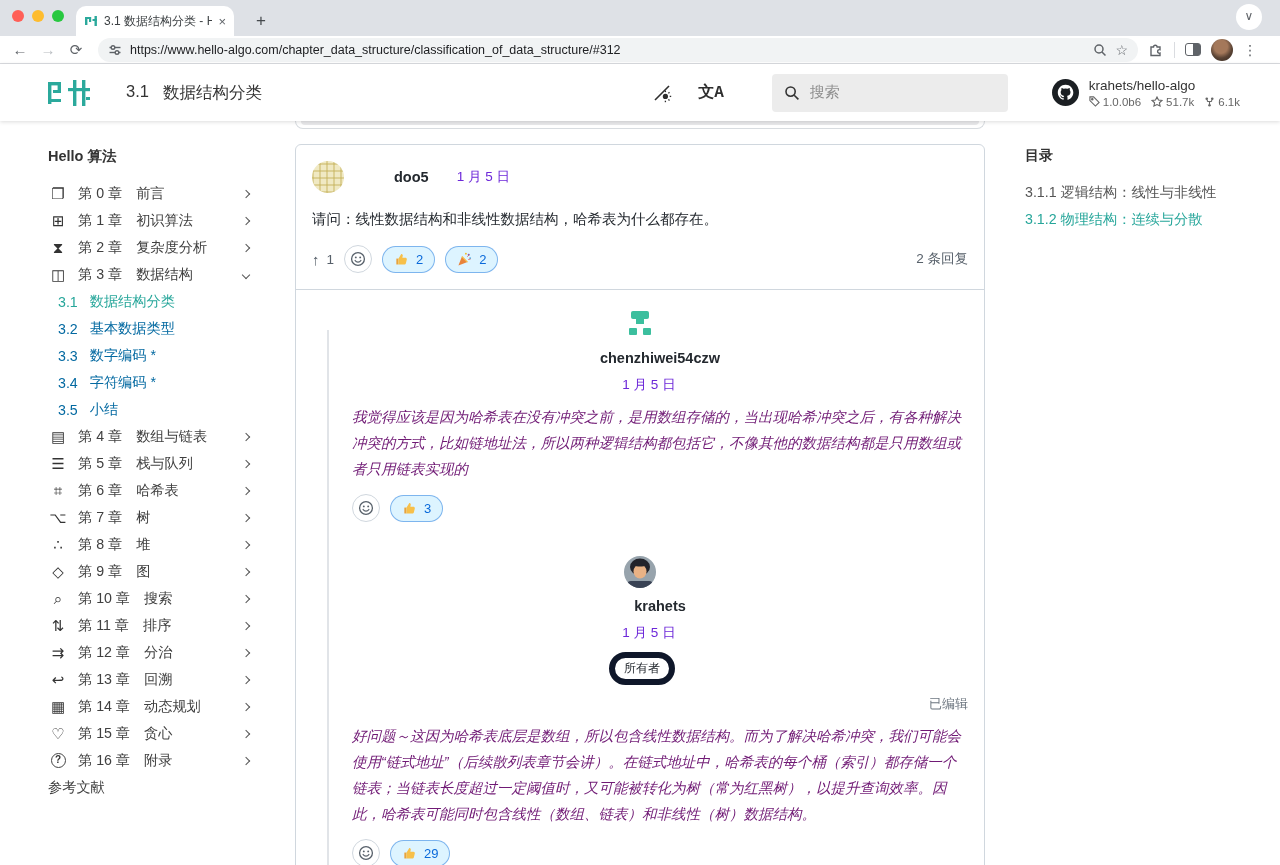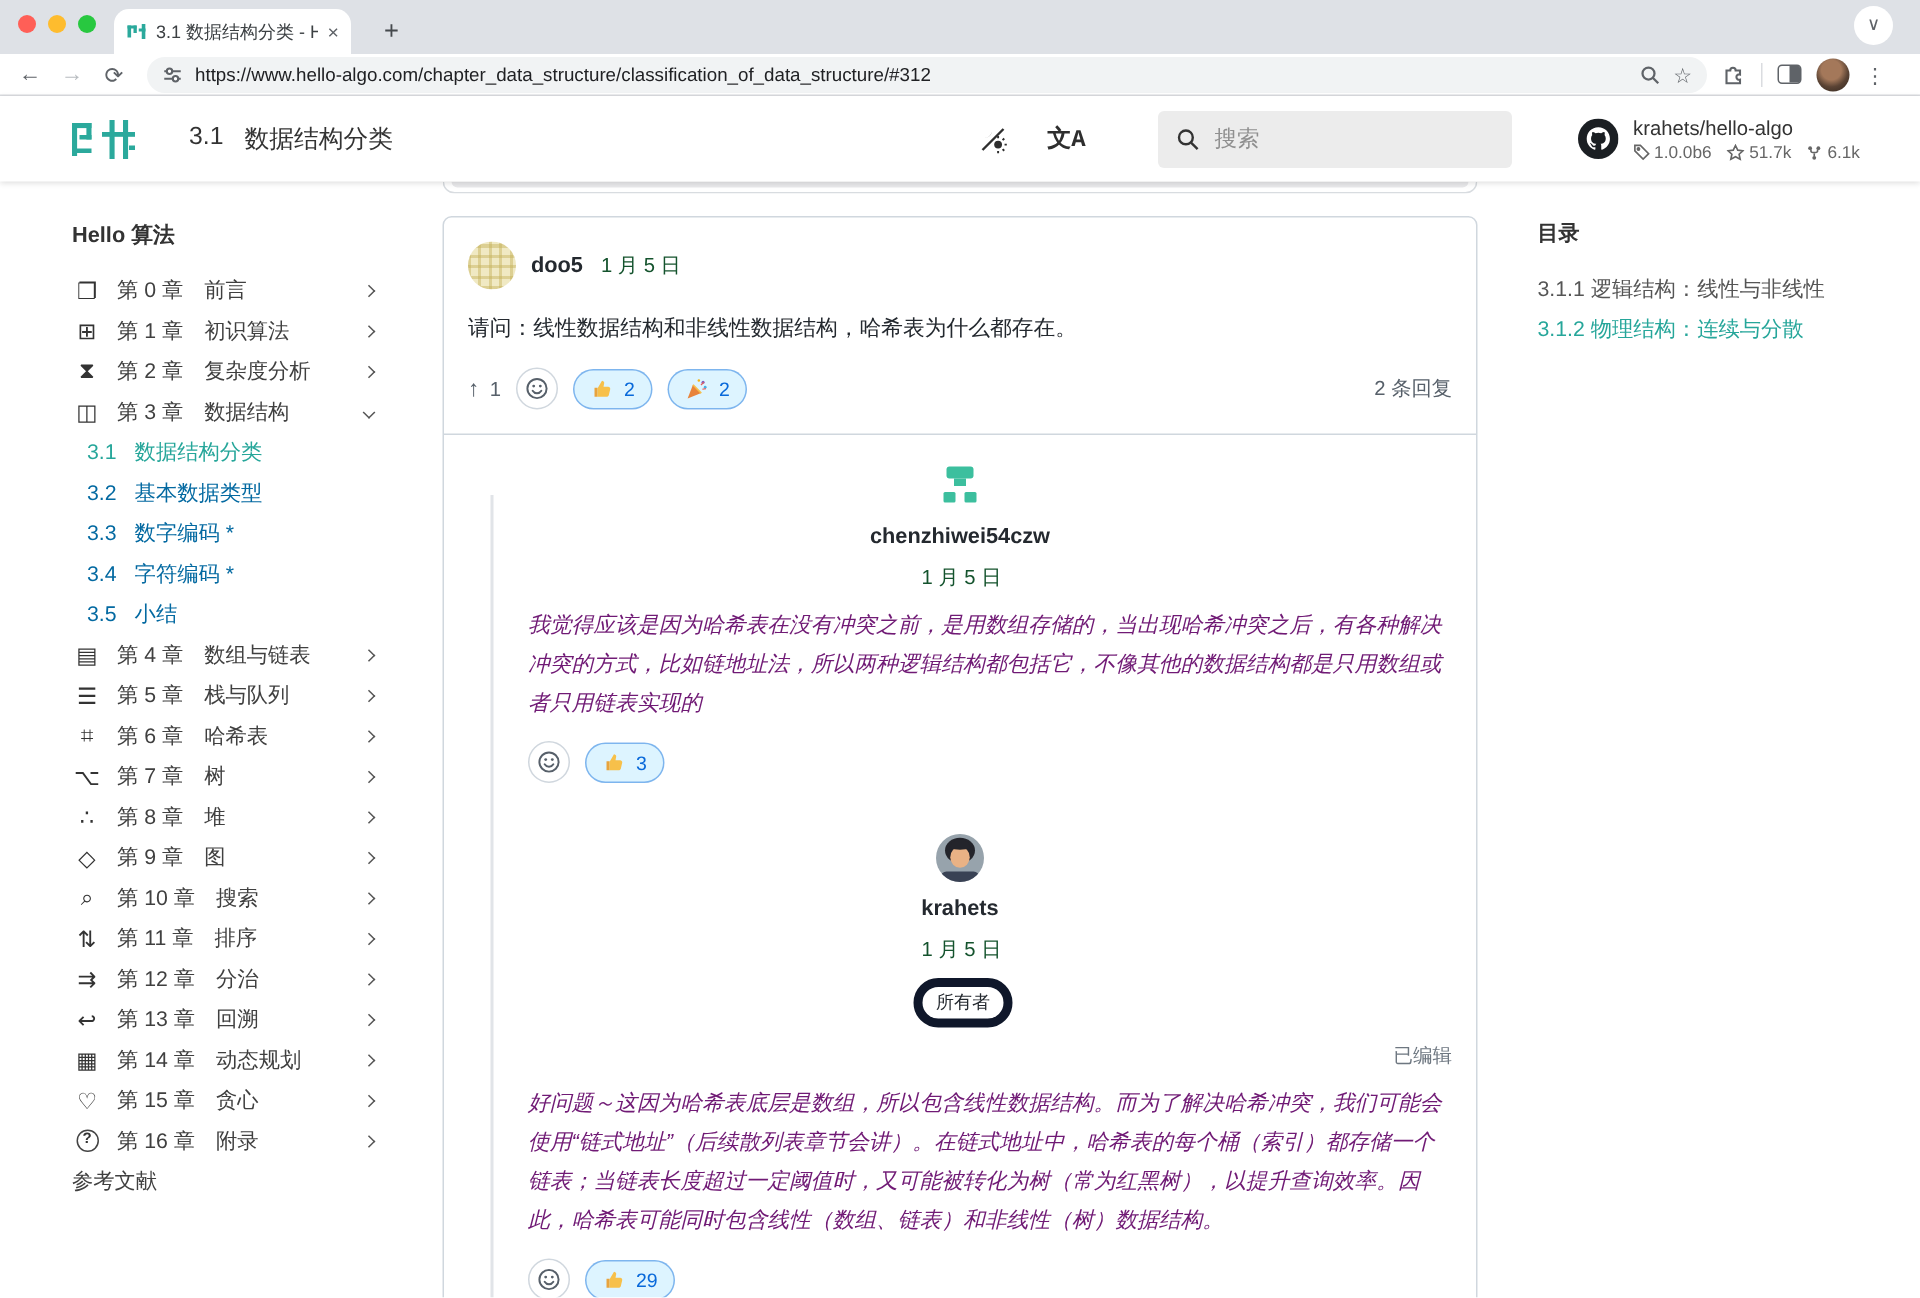--- a/index.html
+++ b/index.html
@@ -64,22 +64,22 @@
   .toc-item.active { color:#26a69a; }
 
   
   .main-col { position:absolute; top:121px; left:295px; width:690px; bottom:0; }
   .sliver { height:8px; border:1px solid #d8dce0; border-top:none; border-radius:0 0 8px 8px; padding:0 5px; overflow:hidden; }
   .sliver .bar { height:4px; background:#e9e9eb; border-radius:0 0 4px 4px; }
   .comment-card { margin-top:15px; border:1px solid #d0d7de; border-radius:6px; background:#fff; }
   .c-head { display:flex; align-items:center; gap:10px; padding:16px 16px 0 16px; }
   .avatar { width:32px; height:32px; border-radius:50%; flex:0 0 32px; overflow:hidden; background:#fff; position:relative; z-index:2; }
   .avatar.identicon-yellow { background:#f0e9c3; background-image:repeating-linear-gradient(0deg, rgba(196,176,88,.45) 0 2px, transparent 2px 7px), repeating-linear-gradient(90deg, rgba(196,176,88,.45) 0 2px, transparent 2px 7px); }
-  .c-name { font-size:14.5px; font-weight:bold; color:#24292f; }
-  .c-date { font-size:13.5px; color:#14532d; margin-left:2px; }
+  .c-name { font-size:14.5px; font-weight:bold; color:#24292f;margin-left:40px; }
+  .c-date { font-size:13.5px; color:#6d28d9; margin-left:18px; }
   .owner-badge { font-size:12px; color:#24292f; border:6px solid #0f172a; border-radius:999px; padding:2px 9px; margin-left:4px; }
   .edited { margin-left:auto; font-size:13px; color:#6e7781; }
   .c-body { padding:14px 16px 0 16px; font-size:14.5px; line-height:25px; color:#24292f; }
   .c-actions { display:flex; align-items:center; gap:10px; padding:13px 16px 16px 16px; }
   .upvote { display:flex; align-items:center; gap:7px; font-size:13.5px; color:#57606a; }
   .emoji-btn { width:28px; height:28px; border:1px solid #d0d7de; border-radius:50%; background:#fff; display:flex; align-items:center; justify-content:center; }
   .pill { height:27px; border-radius:14px; background:#ddf4ff; border:1px solid rgba(9,105,218,.45); display:flex; align-items:center; gap:7px; padding:0 11px; }
   .pill .cnt { font-size:13px; color:#0969da; }
   .replies-count { margin-left:auto; font-size:13.5px; color:#57606a; }
 

